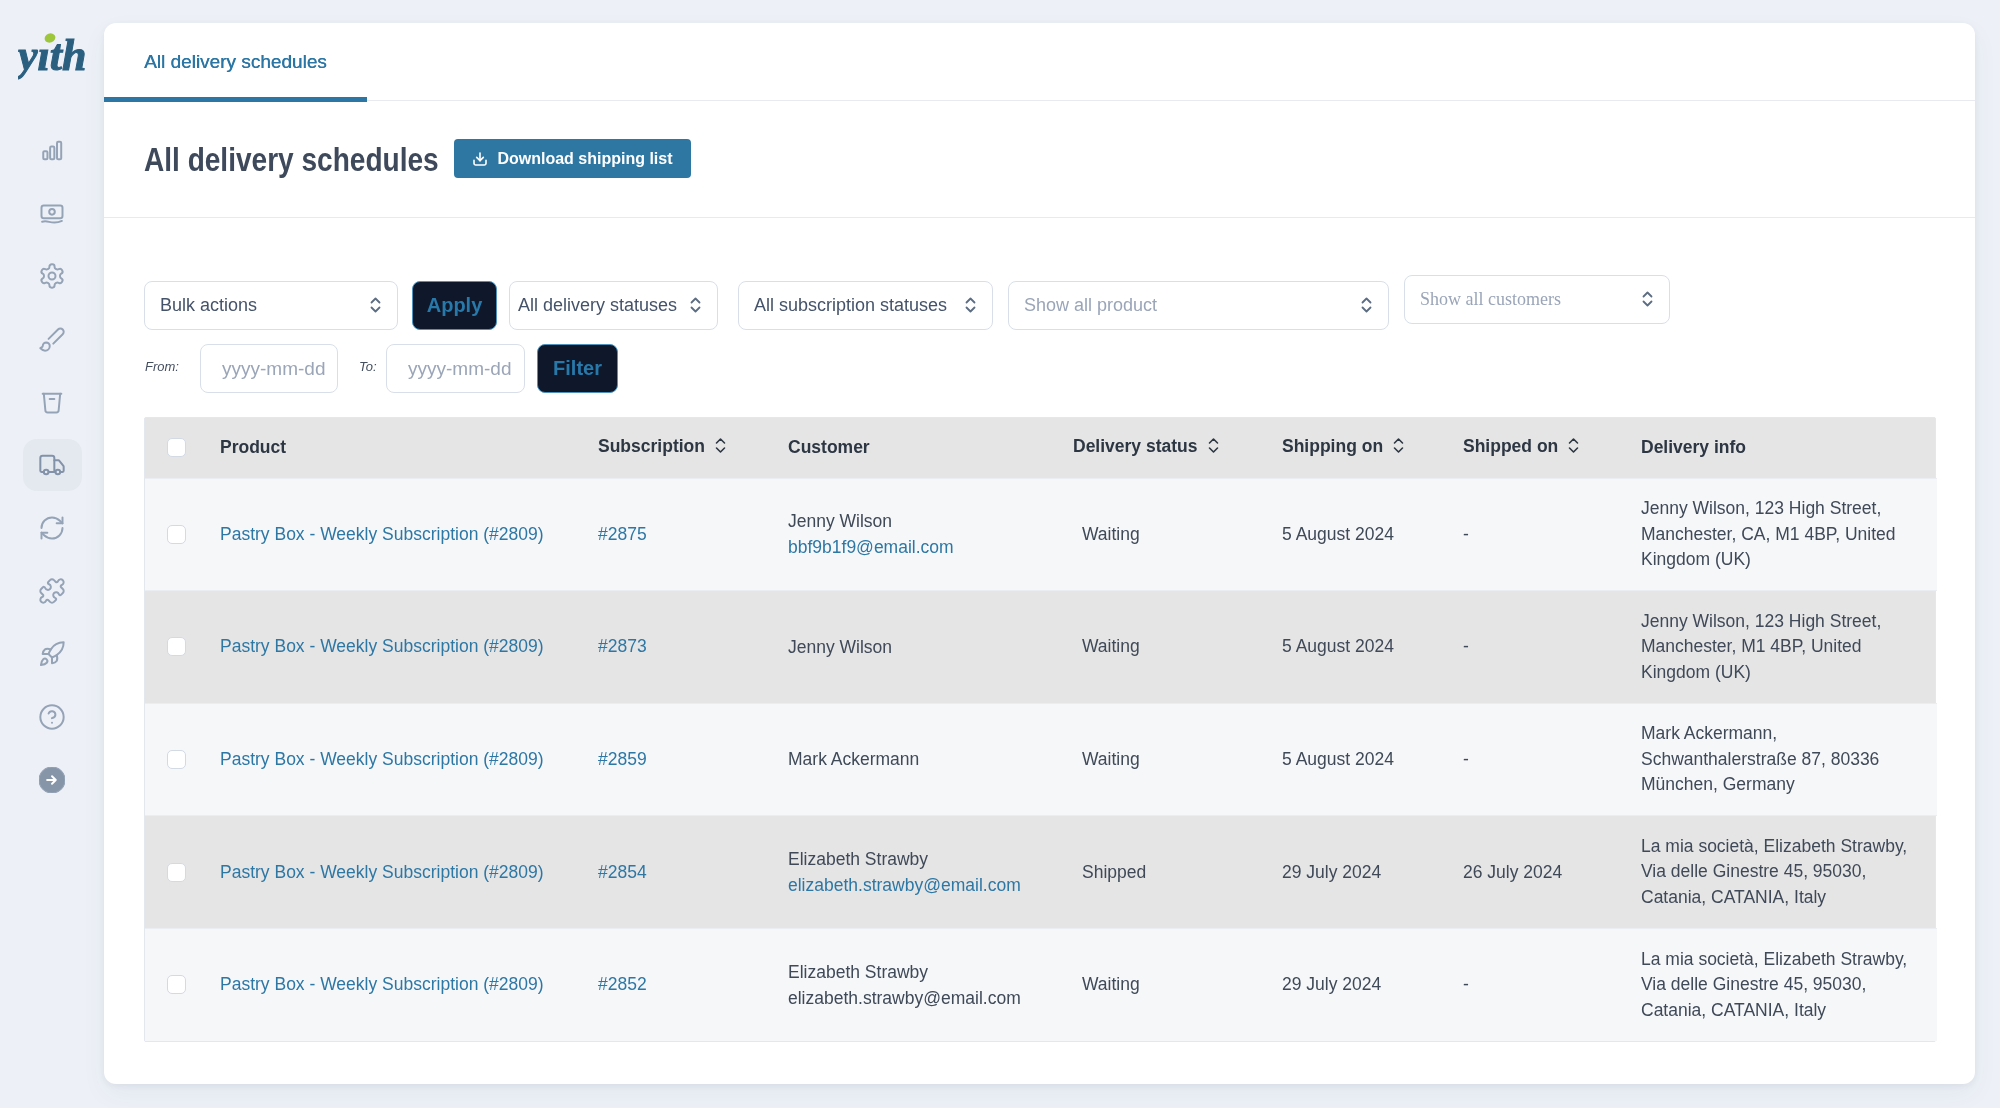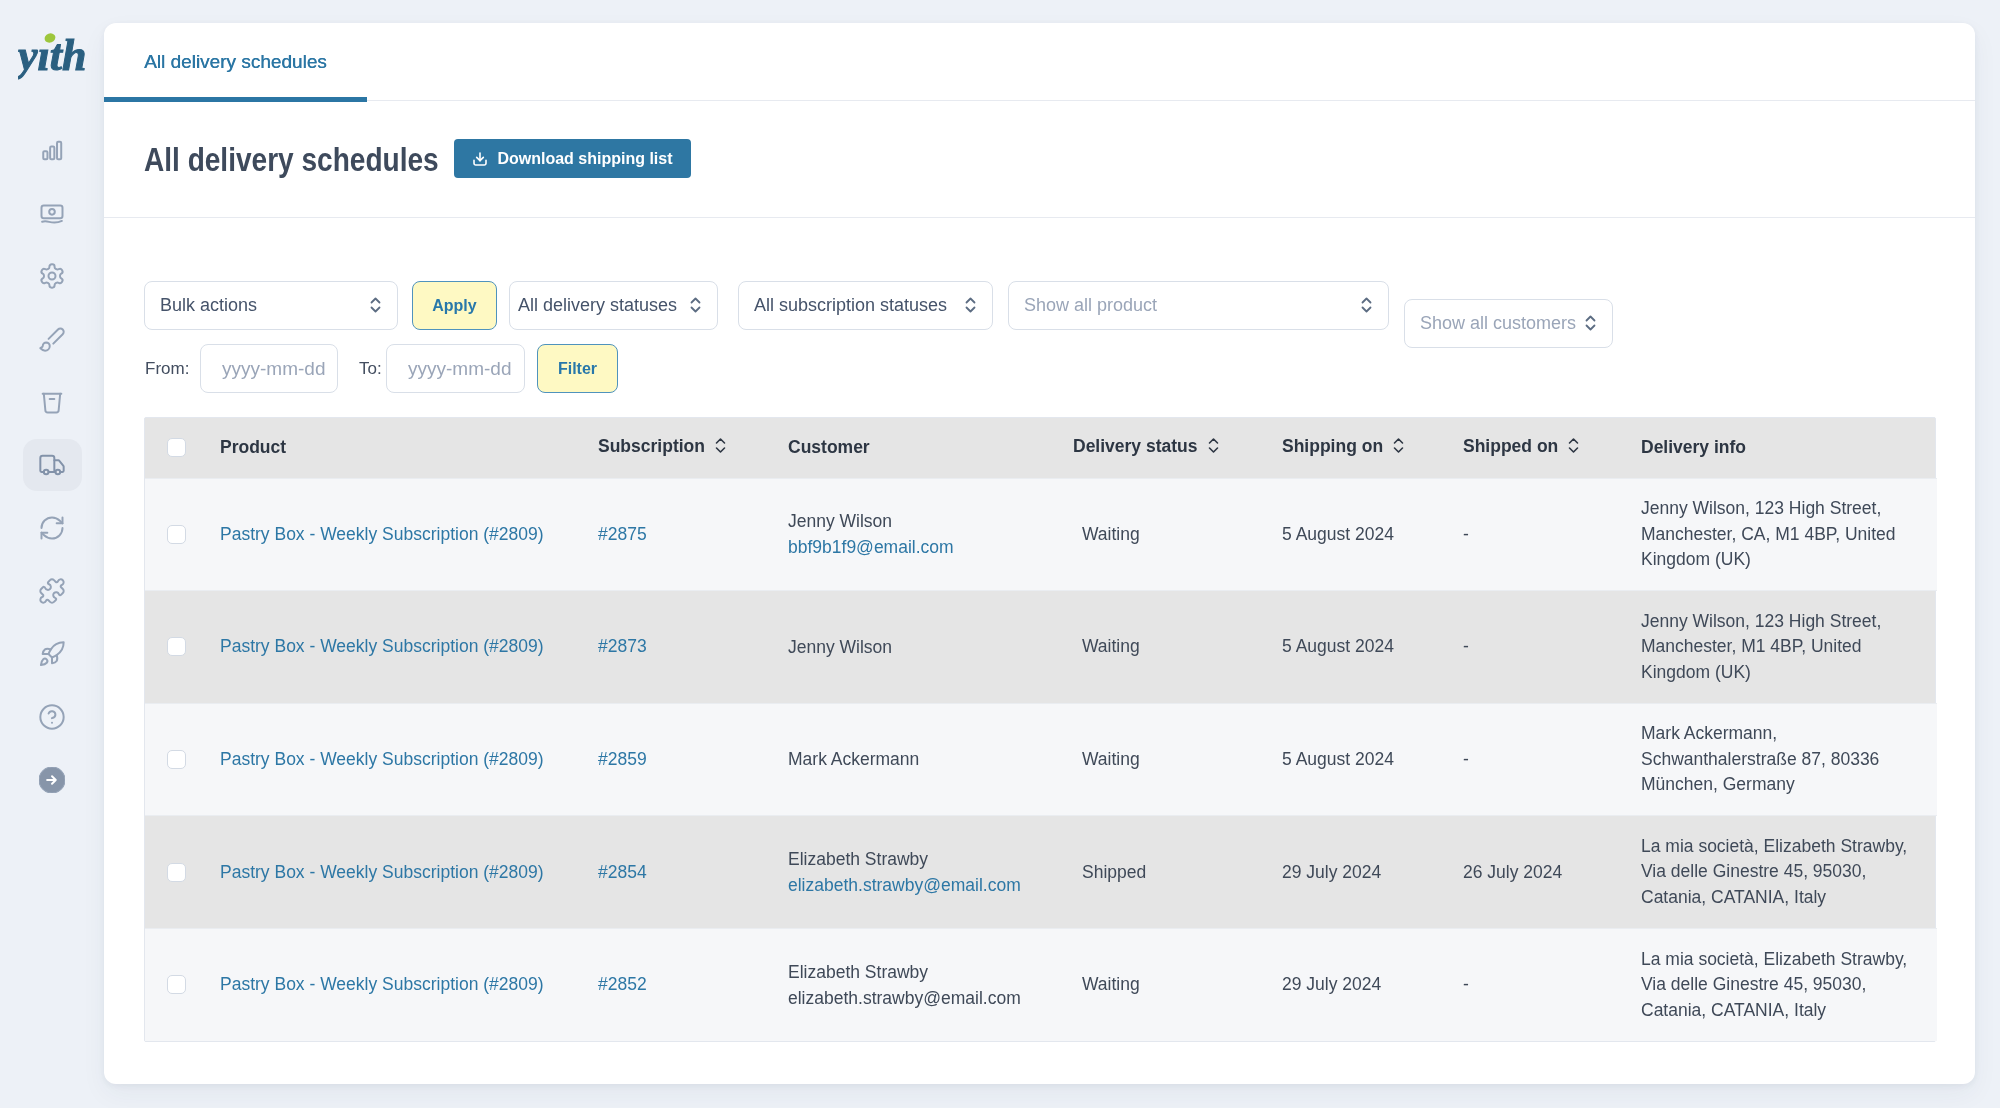--- a/index.html
+++ b/index.html
@@ -16,22 +16,22 @@
 .tab { position:absolute; top:0; height:78px; display:flex; align-items:center; padding:0 40px; font-size:19px; font-weight:400; color:#2b76a4; text-shadow:0.4px 0 0 currentColor; }
 .tab.t2 { left:263px; color:#3e4a5c; text-shadow:none; }
 .tab.active::after { content:""; position:absolute; left:0; right:0; bottom:-1px; height:5px; background:#2b76a4; }
 .headarea { position:absolute; left:0; top:78px; width:100%; height:117px; border-bottom:1px solid #e7eaf0; }
 h1 { position:absolute; left:40px; top:39px; font-size:34px; font-weight:700; color:#3e4a5c; transform:scaleX(0.825); transform-origin:left center; white-space:nowrap; }
 .btn-dl { position:absolute; left:350px; top:38px; width:237px; height:39px; background:#2e77a3; border-radius:4px; color:#fff; font-size:16px; font-weight:700; display:flex; align-items:center; justify-content:center; gap:9px; white-space:nowrap; }
 .ctrl { position:absolute; height:49px; background:#fff; border:1px solid #d9dfe8; border-radius:8px; display:flex; align-items:center; font-size:18px; color:#45536a; padding:0 15px; white-space:nowrap; }
 .ctrl .chev { position:absolute; right:14px; top:50%; margin-top:-13px; }
 .ctrl.ph { color:#9aa5b8; }
 .ctrl.dt { font-size:19px; padding:0 21px; }
-.btn-o { position:absolute; height:49px; border:1.5px solid #4f93bd; border-radius:8px; background:#fef9c3; color:#2878aa; font-size:16px; font-weight:700; display:flex; align-items:center; justify-content:center; }
-.lbl { position:absolute; font-size:17px; color:#434e60; }
+.btn-o { position:absolute; height:49px; border:1.5px solid #4f93bd; border-radius:8px; background:#0f172a; color:#2878aa; font-size:20px; font-weight:700; display:flex; align-items:center; justify-content:center; }
+.lbl { position:absolute; font-size:13px; color:#434e60;font-style:italic; }
 .tablewrap { position:absolute; left:40px; top:394px; width:1792px; border:1px solid #e3e7ee; border-radius:2px; background:#e5e5e5; }
 table { border-collapse:collapse; width:100%; table-layout:fixed; }
 th, td { text-align:left; vertical-align:middle; padding:0; }
 thead th { height:60px; font-size:17.5px; font-weight:700; color:#2d3643; }
 tbody td { height:112.6px; font-size:17.5px; color:#3f4958; box-sizing:border-box; }
 tbody tr { border-top:1px solid #eaedf1; }
 tbody td:nth-child(5) { padding-left:9px; }
 tbody tr.g { background:#f6f7f9; }
 .cbc { padding-left:22px; }
 .cb { width:19px; height:19px; border:1.5px solid #d3dae4; border-radius:5px; background:#fff; display:block; }
@@ -156,21 +156,21 @@
             <path d="M3.5 14.5l4 4 4-4"></path>
           </svg></span></div>
     <div class="ctrl" style="left:634px; top:258px; width:255px;">All subscription statuses<span class="chev"><svg width="15" height="24" viewBox="0 0 15 24" fill="none" stroke="#5c6c82" stroke-width="1.8" stroke-linecap="round" stroke-linejoin="round">
             <path d="M3.5 9.5 7.5 5.5l4 4"></path>
             <path d="M3.5 14.5l4 4 4-4"></path>
           </svg></span></div>
     <div class="ctrl ph" style="left:904px; top:258px; width:381px;">Show all product<span class="chev"><svg width="15" height="24" viewBox="0 0 15 24" fill="none" stroke="#5c6c82" stroke-width="1.8" stroke-linecap="round" stroke-linejoin="round">
             <path d="M3.5 9.5 7.5 5.5l4 4"></path>
             <path d="M3.5 14.5l4 4 4-4"></path>
           </svg></span></div>
-    <div class="ctrl ph" style="left:1300px; top:276px; width:209px;">Show all customers<span class="chev"><svg width="15" height="24" viewBox="0 0 15 24" fill="none" stroke="#5c6c82" stroke-width="1.8" stroke-linecap="round" stroke-linejoin="round">
+    <div class="ctrl ph" style="left:1300px; top:252px; width:266px;font-family:Liberation Serif, serif;">Show all customers<span class="chev"><svg width="15" height="24" viewBox="0 0 15 24" fill="none" stroke="#5c6c82" stroke-width="1.8" stroke-linecap="round" stroke-linejoin="round">
             <path d="M3.5 9.5 7.5 5.5l4 4"></path>
             <path d="M3.5 14.5l4 4 4-4"></path>
           </svg></span></div>
     <div class="lbl" style="left:41px; top:336px;">From:</div>
     <div class="ctrl ph dt" style="left:96px; top:321px; width:138px;">yyyy-mm-dd</div>
     <div class="lbl" style="left:255px; top:336px;">To:</div>
     <div class="ctrl ph dt" style="left:282px; top:321px; width:139px;">yyyy-mm-dd</div>
     <div class="btn-o" style="left:433px; top:321px; width:81px;">Filter</div>
   </div>
   <div class="tablewrap">

